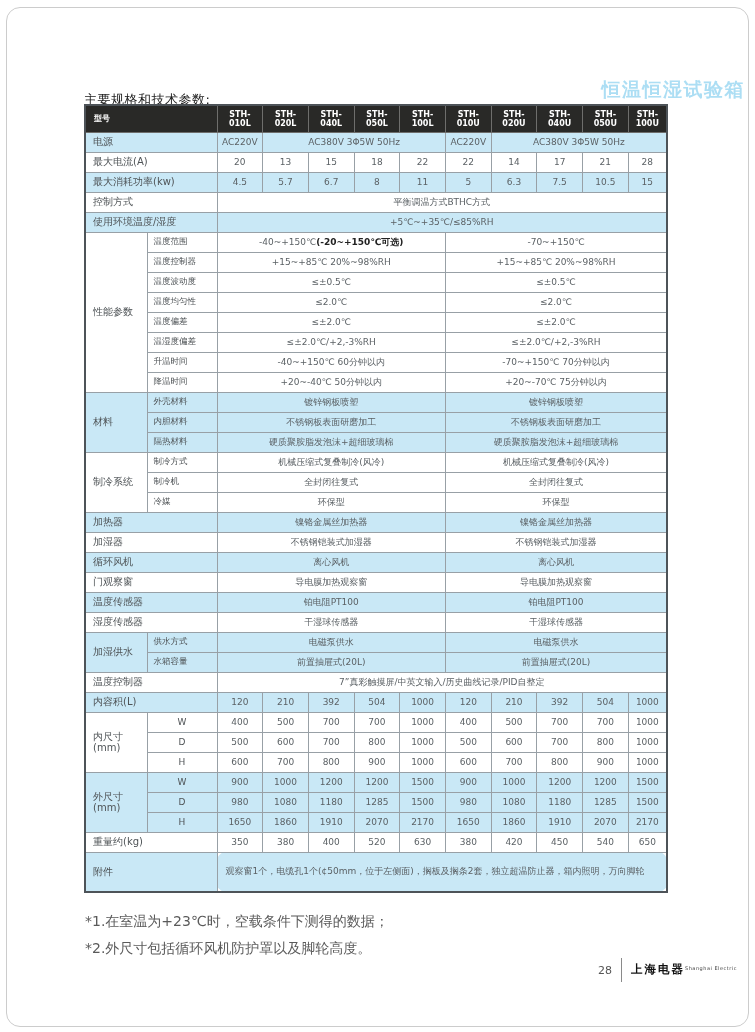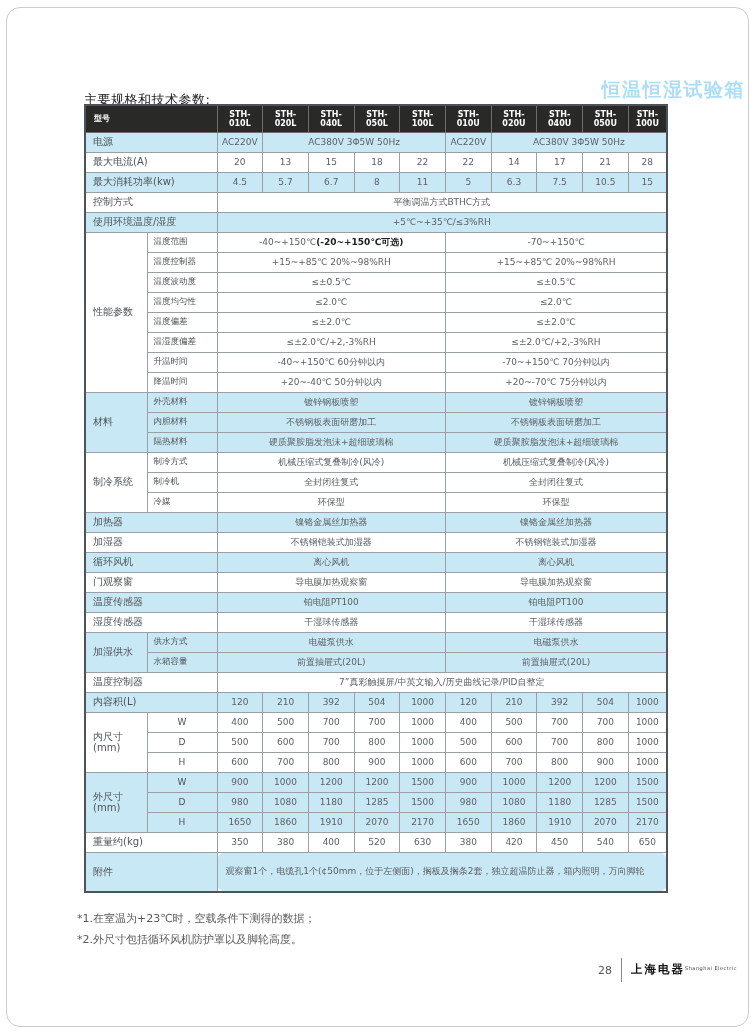--- a/index.html
+++ b/index.html
@@ -52,21 +52,21 @@
   }
   table.spec th.model-col-label{text-align:left;padding-left:8px;font-size:9.5px;}
   table.spec tr.b td{background:var(--row-blue);}
   table.spec .sub{text-align:left;padding-left:6px;color:var(--label);font-size:8.5px;}
   table.spec .subc{text-align:center;color:var(--label);}
   table.spec td .bold{font-weight:bold;color:#222;}
   table.spec td.acc-cell{
     text-align:left;padding:4px 8px;line-height:1.7;height:40px;vertical-align:middle;border-radius:9px;
   }
   .footnotes{
-    position:absolute;left:77px;top:908px;font-size:11px;color:#5a5a5a;line-height:1.95;
+    position:absolute;left:85px;top:908px;font-size:14px;color:#5a5a5a;line-height:1.95;
   }
   .footer{
     position:absolute;right:18px;top:958px;display:flex;align-items:center;gap:9px;
   }
   .page-num{font-size:11px;color:#555;}
   .footer-divider{width:1px;height:24px;background:#8a8a8a;}
   .logo{display:flex;line-height:1;}
   .logo-cn{font-size:11.5px;font-weight:bold;color:#111;letter-spacing:2px;}
   .logo-en{font-size:5px;color:#444;letter-spacing:.5px;margin-top:2px;}
 </style>
@@ -145,21 +145,21 @@
     <td>15</td>
   </tr>
 
   <tr>
     <td class="lab" colspan="2">控制方式</td>
     <td colspan="10">平衡调温方式BTHC方式</td>
   </tr>
 
   <tr class="b">
     <td class="lab" colspan="2">使用环境温度/湿度</td>
-    <td colspan="10">+5℃~+35℃/≤3%RH</td>
+    <td colspan="10">+5℃~+35℃/≤85%RH</td>
   </tr>
 
   <tr>
     <td class="lab" rowspan="8">性能参数</td>
     <td class="sub">温度范围</td>
     <td colspan="5"><span>-40~+150℃</span><span class="bold">(-20~+150℃可选)</span></td>
     <td colspan="5">-70~+150℃</td>
   </tr>
   <tr>
     <td class="sub">温度控制器</td>

